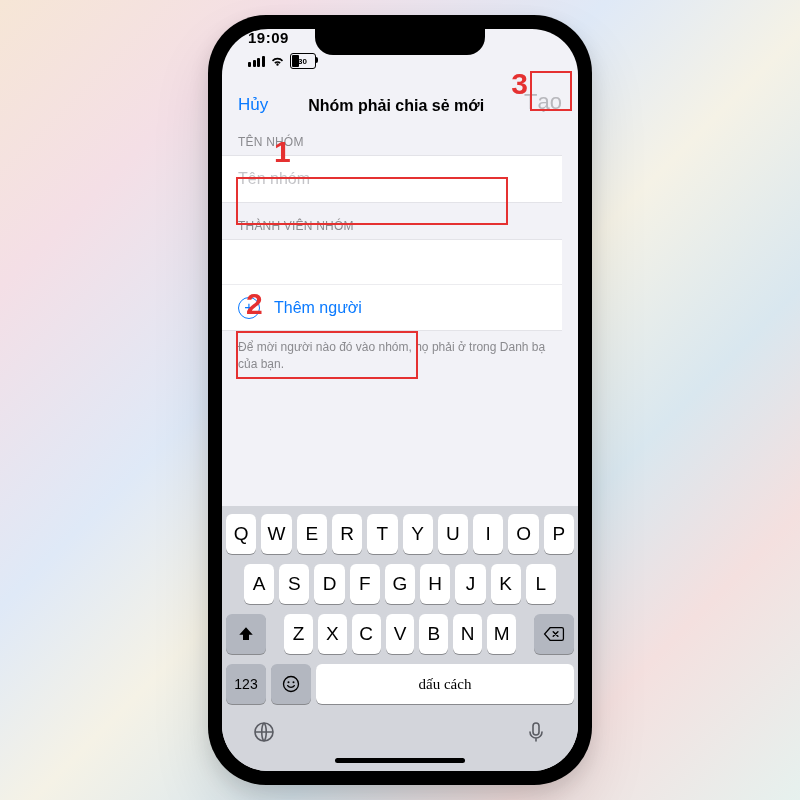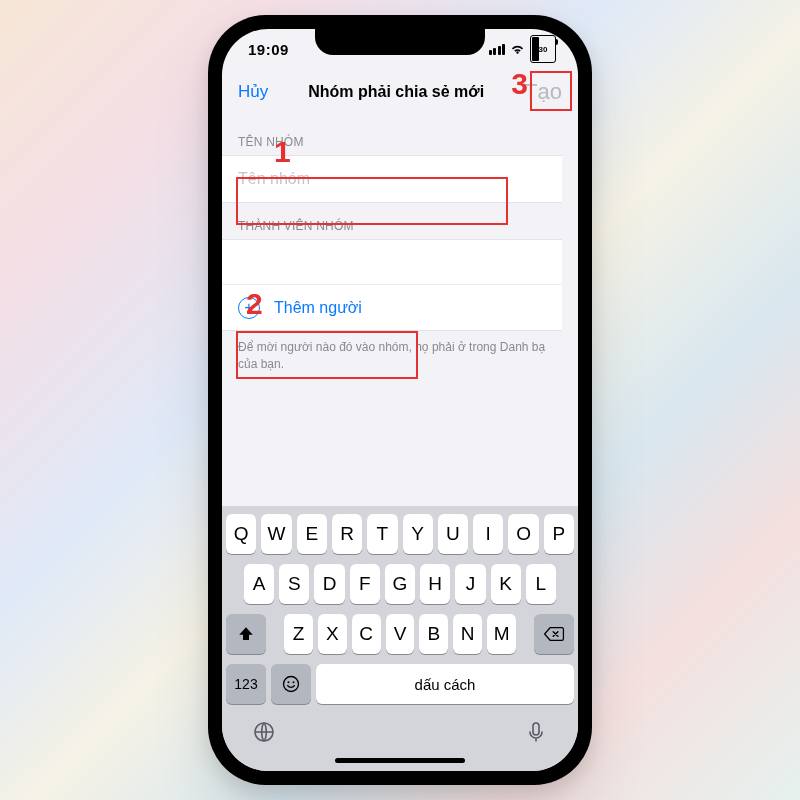--- a/index.html
+++ b/index.html
@@ -40,53 +40,53 @@
     background: #000;
     border-bottom-left-radius: 18px;
     border-bottom-right-radius: 18px;
     z-index: 50;
   }
 
   
   .statusbar {
     position: absolute; top: 0; left: 0; right: 0;
     height: 40px;
-    display: flex; align-items: center; justify-content: space-between;
+    display: flex; justify-content: space-between;
     padding: 0 22px 0 26px;
-    font-size: 15px; font-weight: 600; color:#000;
+    font-size: 15px; font-weight: 600; color:#000;flex-direction:column;
   }
   .status-right { display:flex; align-items:center; gap:5px; }
   .bars { display:flex; align-items:flex-end; gap:1.5px; }
   .bars span { width:3px; background:#000; border-radius:1px; }
   .bars span:nth-child(1){height:5px} .bars span:nth-child(2){height:7px}
   .bars span:nth-child(3){height:9px} .bars span:nth-child(4){height:11px}
   .wifi { width:15px; height:11px; position:relative; }
   .wifi svg { display:block; }
   .battery {
-    position:relative; width:26px; height:28px;
+    position:relative; width:26px; height:16px;
     border:1px solid #000; border-radius:3px;
     display:flex; align-items:center; justify-content:center;
     font-size:8px; font-weight:700;
   }
   .battery::after{
     content:""; position:absolute; right:-3px; top:3px;
     width:2px; height:6px; background:#000; border-radius:0 2px 2px 0;
   }
   .batt-fill{
     position:absolute; top:1px; left:1px; bottom:1px;
     width:30%; background:#000; border-radius:1px;
   }
   .batt-num{ position:relative; color:#000; mix-blend-mode:normal; font-size:8px; font-weight:700;}
   .clock { letter-spacing:.5px; }
 
   
   .navbar {
     position:absolute; top:40px; left:0; right:0;
     height:46px;
-    display:flex; align-items:center; justify-content:space-between;
+    display:flex; align-items:flex-end; justify-content:space-between;
     padding:0 16px;
     font-size:16px;
   }
   .navbar .cancel { color:#0a7aff; font-size:17px; }
   .navbar .title { font-weight:600; color:#000; font-size:16px; }
   .navbar .create { color:#b8b8bd; font-size:22px; }
 
   
   .content {
     position:absolute; top:86px; left:0; right:0; bottom:0;
@@ -152,21 +152,21 @@
     box-shadow: 0 1px 0 rgba(0,0,0,.35);
   }
   .krow.row2 { padding:0 18px; }
   .key.gray { background:#b3b7c0; }
   .key.shift, .key.backspace { flex:0 0 40px; }
   .krow.row3 { gap:5px; }
   .krow.row3 .spacer { flex:0 0 8px; }
   .krow.row4 { gap:5px; }
   .key.k123 { flex:0 0 40px; font-size:14px; }
   .key.emoji { flex:0 0 40px; }
-  .key.space { flex:1; font-size:15px; }
+  .key.space { flex:1; font-size:15px;font-family:Liberation Serif, serif; }
   .key.return { flex:0 0 74px; font-size:15px; background:#b3b7c0; }
   .kb-bottom {
     display:flex; justify-content:space-between; align-items:center;
     padding:6px 26px 2px 26px;
     color:#5a5c63; font-size:22px;
   }
   .home-ind {
     width:130px; height:5px; border-radius:3px; background:#000;
     margin:6px auto 2px auto;
   }

